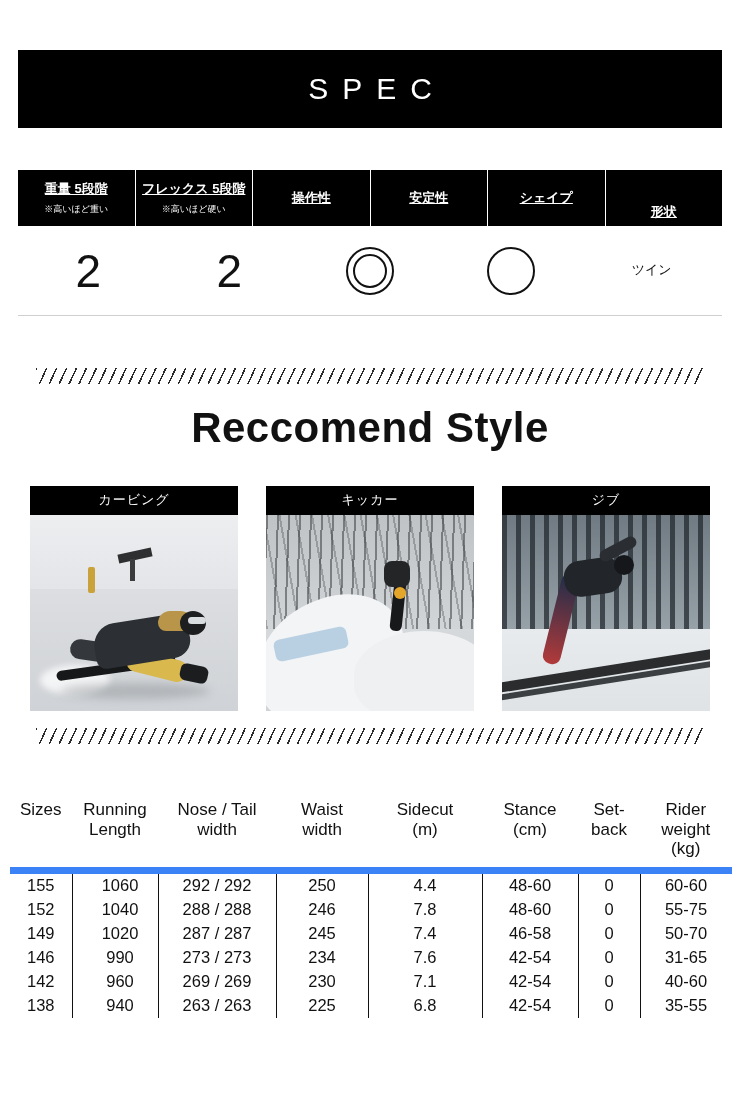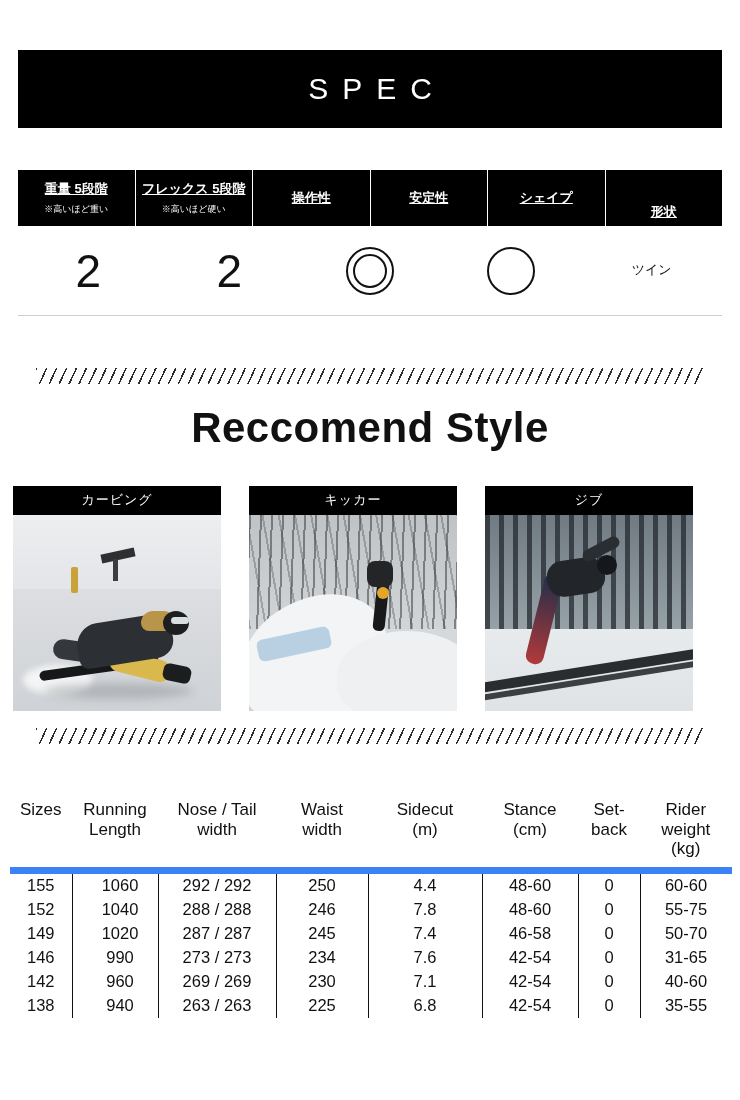--- a/index.html
+++ b/index.html
@@ -112,21 +112,21 @@
     position: absolute;
     left: 0; right: 0; top: 404px;
     text-align: center;
     font-size: 42px;
     font-weight: bold;
     letter-spacing: 0.5px;
   }
 
   .cards {
     position: absolute;
-    left: 13px; top: 486px;
+    left: 30px; top: 486px;
     width: 680px;
     display: flex;
     justify-content: space-between;
   }
   .card { width: 208px; }
   .card .cap {
     background: #000;
     color: #fff;
     font-size: 13px;
     text-align: center;

